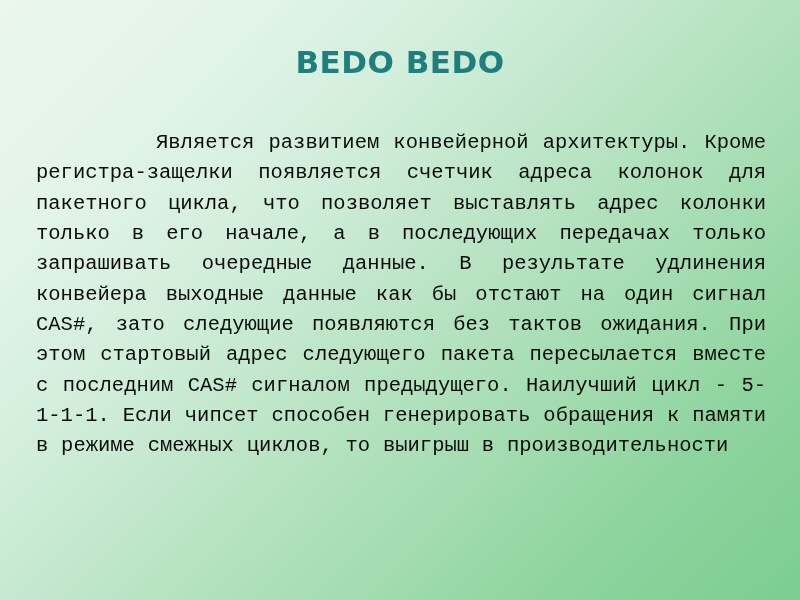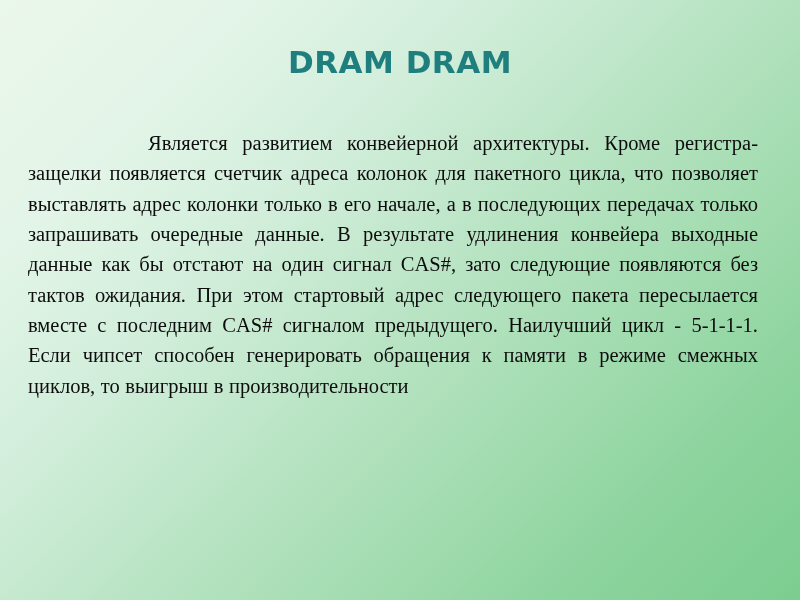--- a/index.html
+++ b/index.html
@@ -27,30 +27,30 @@
     text-align: center;
     font-size: 31px;
     font-weight: bold;
     color: #1f7f7f;
     letter-spacing: 0.5px;
     font-family: "DejaVu Sans", sans-serif;
   }
   .slide-body {
     position: absolute;
     top: 128px;
-    left: 28px;
+    left: 36px;
     width: 730px;
     font-size: 20.5px;
     line-height: 1.48;
     color: #0d0d0d;
     text-align: justify;
     text-indent: 120px;
-    font-family: Liberation Serif, serif;
+    font-family: Liberation Mono, monospace;
     word-spacing: 0.5px;
   }
 </style>
 </head>
 <body>
 
 <div class="slide">
-  <div class="slide-title">DRAM DRAM</div>
+  <div class="slide-title">BEDO BEDO</div>
   <div class="slide-body">Является развитием конвейерной архитектуры. Кроме регистра-защелки появляется счетчик адреса колонок для пакетного цикла, что позволяет выставлять адрес колонки только в его начале, а в последующих передачах только запрашивать очередные данные. В результате удлинения конвейера выходные данные как бы отстают на один сигнал CAS#, зато следующие появляются без тактов ожидания. При этом стартовый адрес следующего пакета пересылается вместе с последним CAS# сигналом предыдущего. Наилучший цикл - 5-1-1-1. Если чипсет способен генерировать обращения к памяти в режиме смежных циклов, то выигрыш в производительности</div>
 </div>
 
 </body></html>

